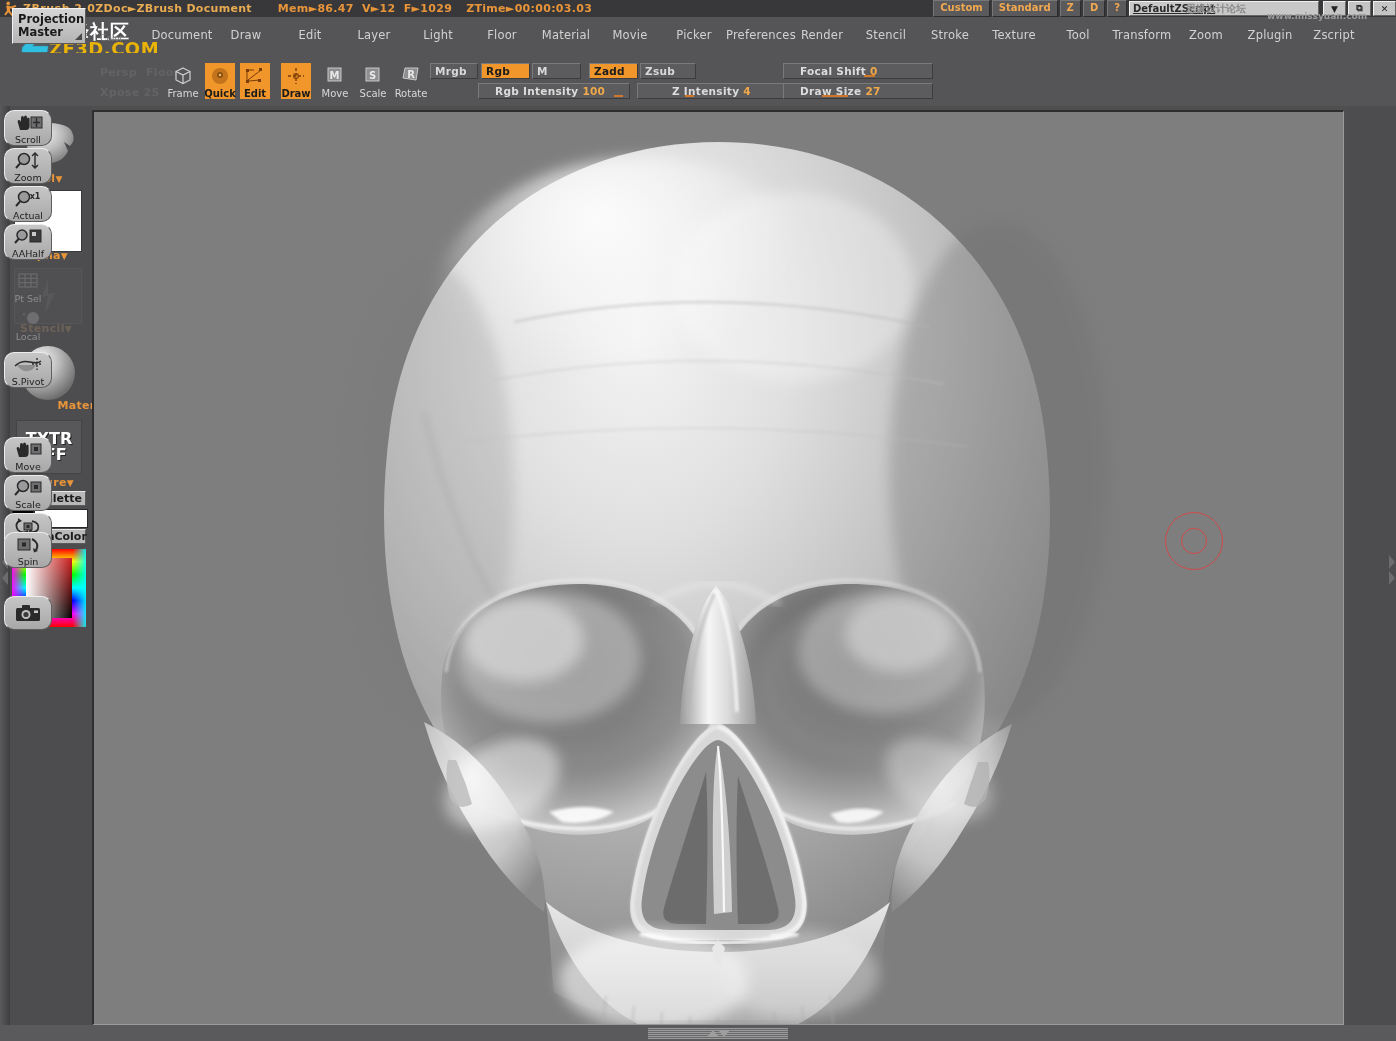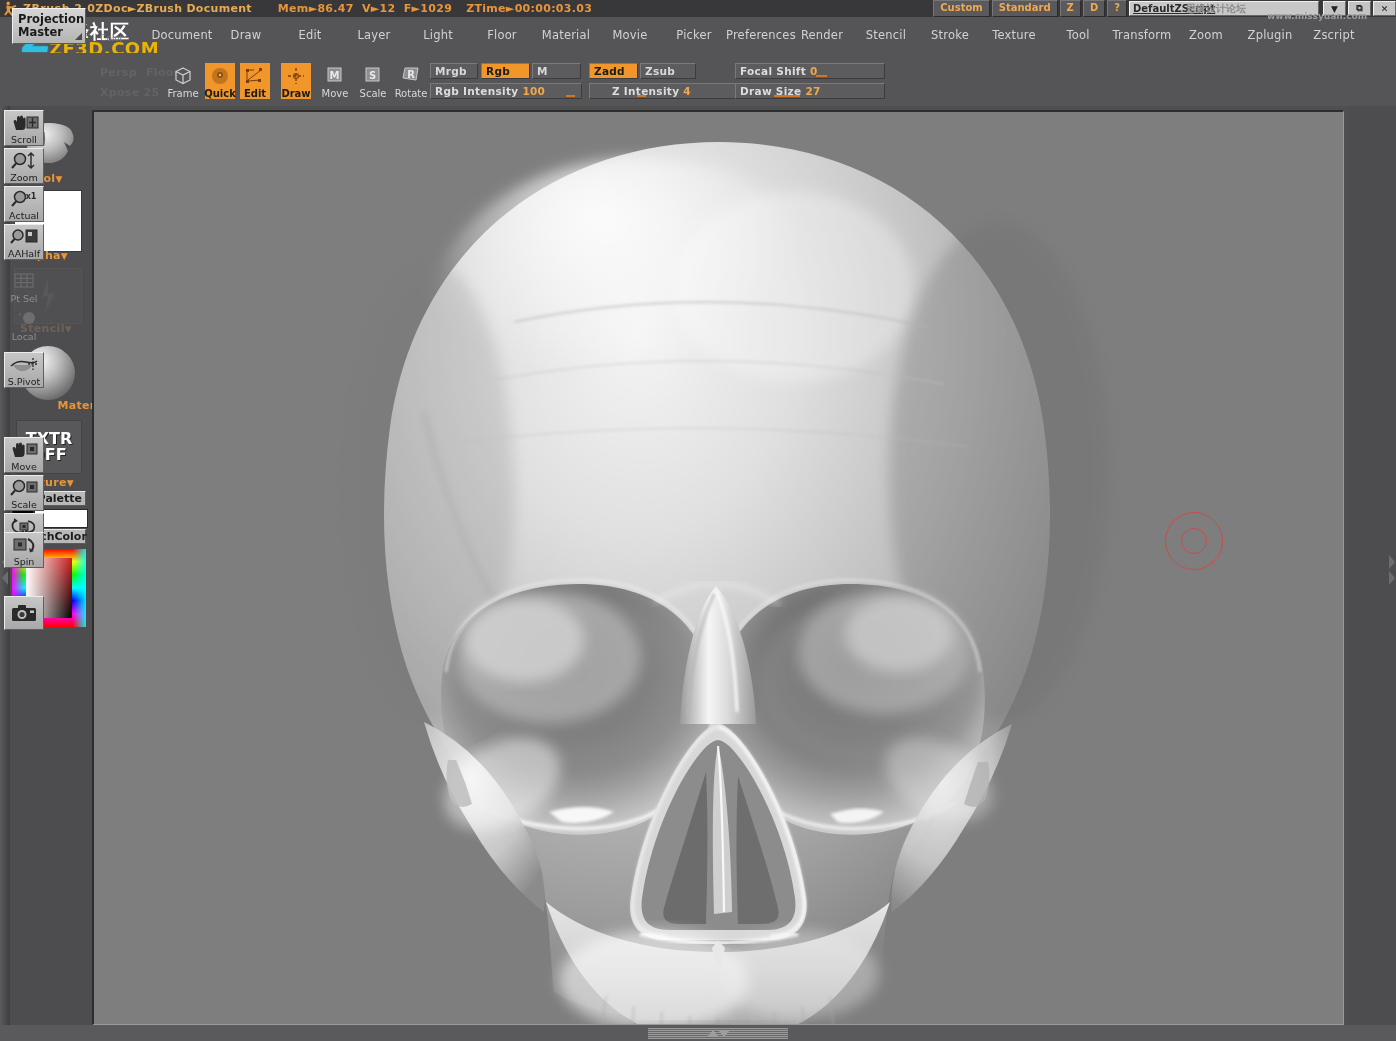--- a/index.html
+++ b/index.html
@@ -142,22 +142,22 @@
     border-right:1px solid #3c3c3e; border-bottom:1px solid #3c3c3e;
     font-size:10.5px; font-weight:bold; line-height:14px; padding-left:4px;
     letter-spacing:0.3px;
   }
   .tog.active { background:#f0962a; color:#1c1c1c; }
   .slider {
     position:absolute; height:16px; box-sizing:border-box;
     background:#5c5c5e;
     border-top:1px solid #7a7a7c; border-left:1px solid #7a7a7c;
     border-right:1px solid #3c3c3e; border-bottom:1px solid #3c3c3e;
-    font-size:10.5px; font-weight:bold; line-height:14px; padding-left:4px;
-    color:#dcdcdc; letter-spacing:0.3px; white-space:nowrap;
+    font-size:10.5px; font-weight:bold; line-height:14px; padding-left:16px;
+    color:#dcdcdc; letter-spacing:0.3px; white-space:nowrap;margin-left:48px;
   }
   .slider .val { color:#f0a84a; margin-left:4px; }
 
   
   .leftbar {
     position:absolute; left:0; top:106px; width:92px; height:935px;
     background:#4d4d4f;
   }
   .lb-strip {
     position:absolute; left:0; top:0; width:10px; height:935px;
@@ -191,26 +191,26 @@
   .colorpicker {
     position:absolute; left:12px; top:549px; width:74px; height:78px;
   }
 
   
   .rightbar {
     position:absolute; left:1348px; top:106px; width:48px; height:935px;
     background:#4d4d4f;
   }
   .rb-btn {
-    position:absolute; left:4px; width:40px; height:36px;
+    position:absolute; left:4px; width:48px; height:36px;
     background:linear-gradient(180deg,#c6c6c6,#a8a8a8);
     border-top:1px solid #ececec; border-left:1px solid #ececec;
     border-right:1px solid #5e5e5e; border-bottom:1px solid #5e5e5e;
     box-sizing:border-box;
-    display:flex; flex-direction:column; align-items:center; justify-content:space-between;
+    display:flex; flex-direction:column; align-items:center; justify-content:space-between;border-radius:10px;
   }
   .rb-btn.flat { background:none; border:none; }
   .rb-btn .lbl { font-size:9.5px; color:#1e1e1e; line-height:10px; font-weight:normal; }
   .rb-btn.flat .lbl { color:#8e8e90; }
   .rb-btn .glyph { flex:1; display:flex; align-items:center; justify-content:center; width:100%; }
 
   
   .canvasbox {
     position:absolute; left:92px; top:110px; width:1252px; height:915px;
     background:#7e7e7e;

